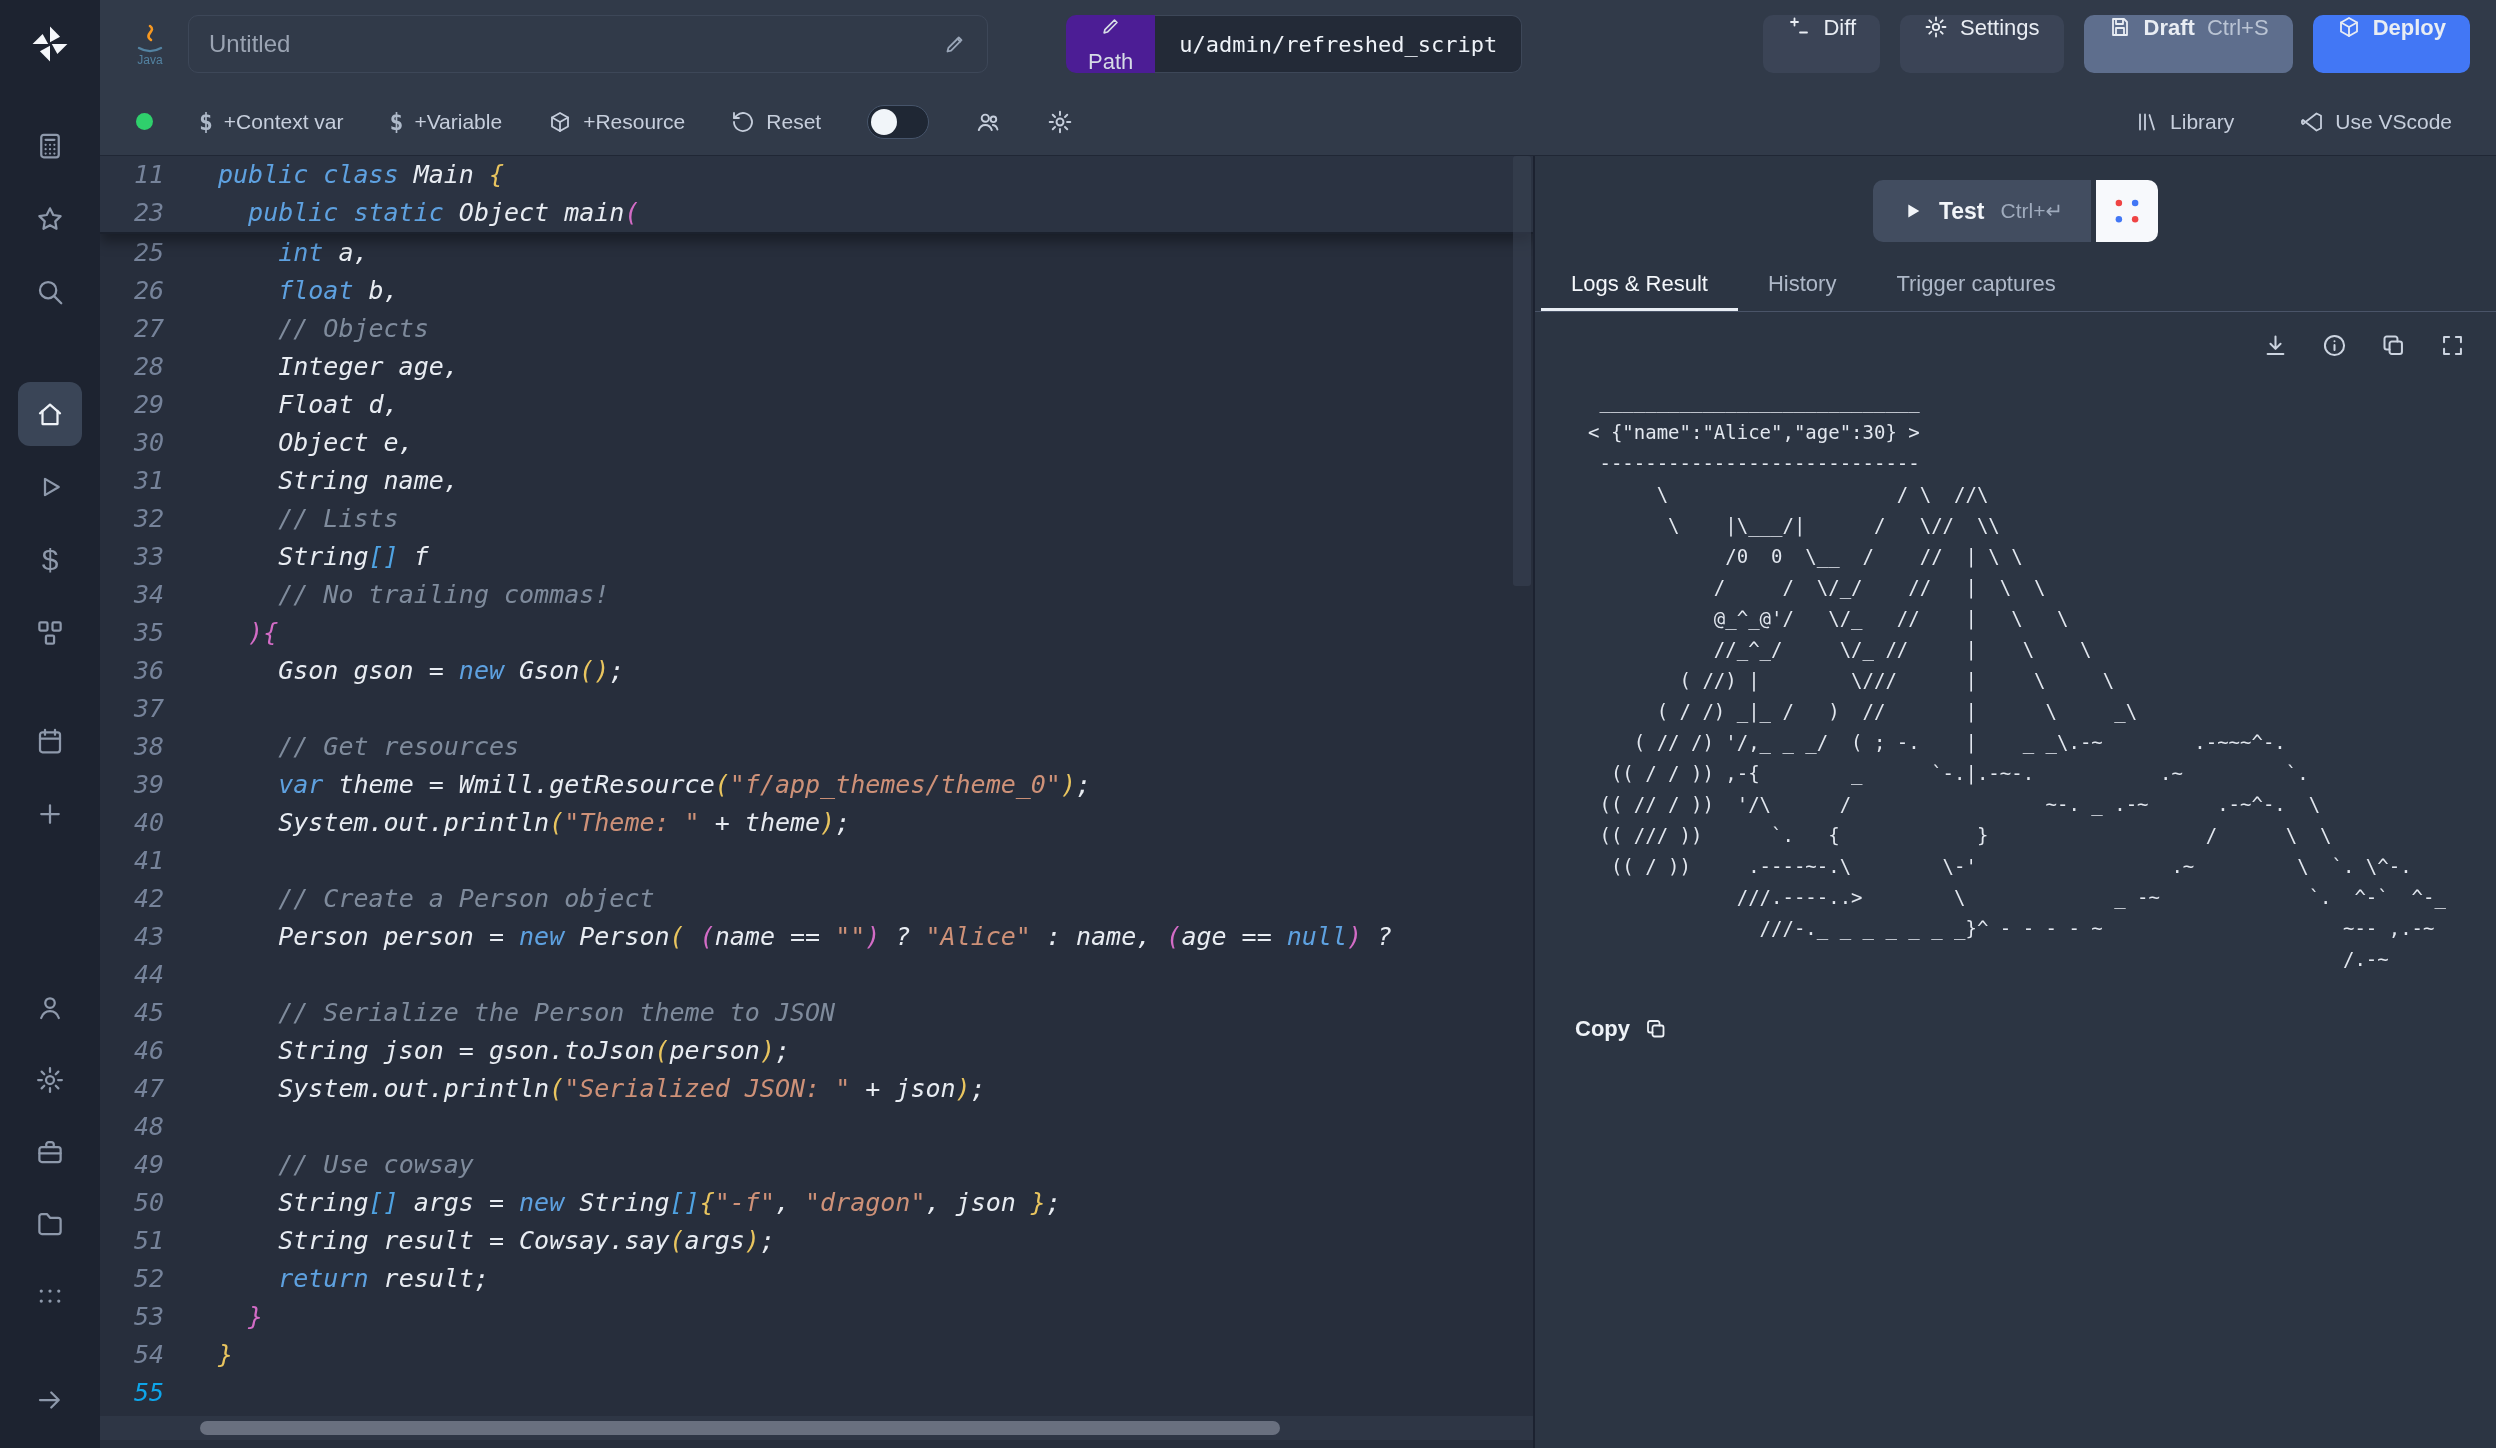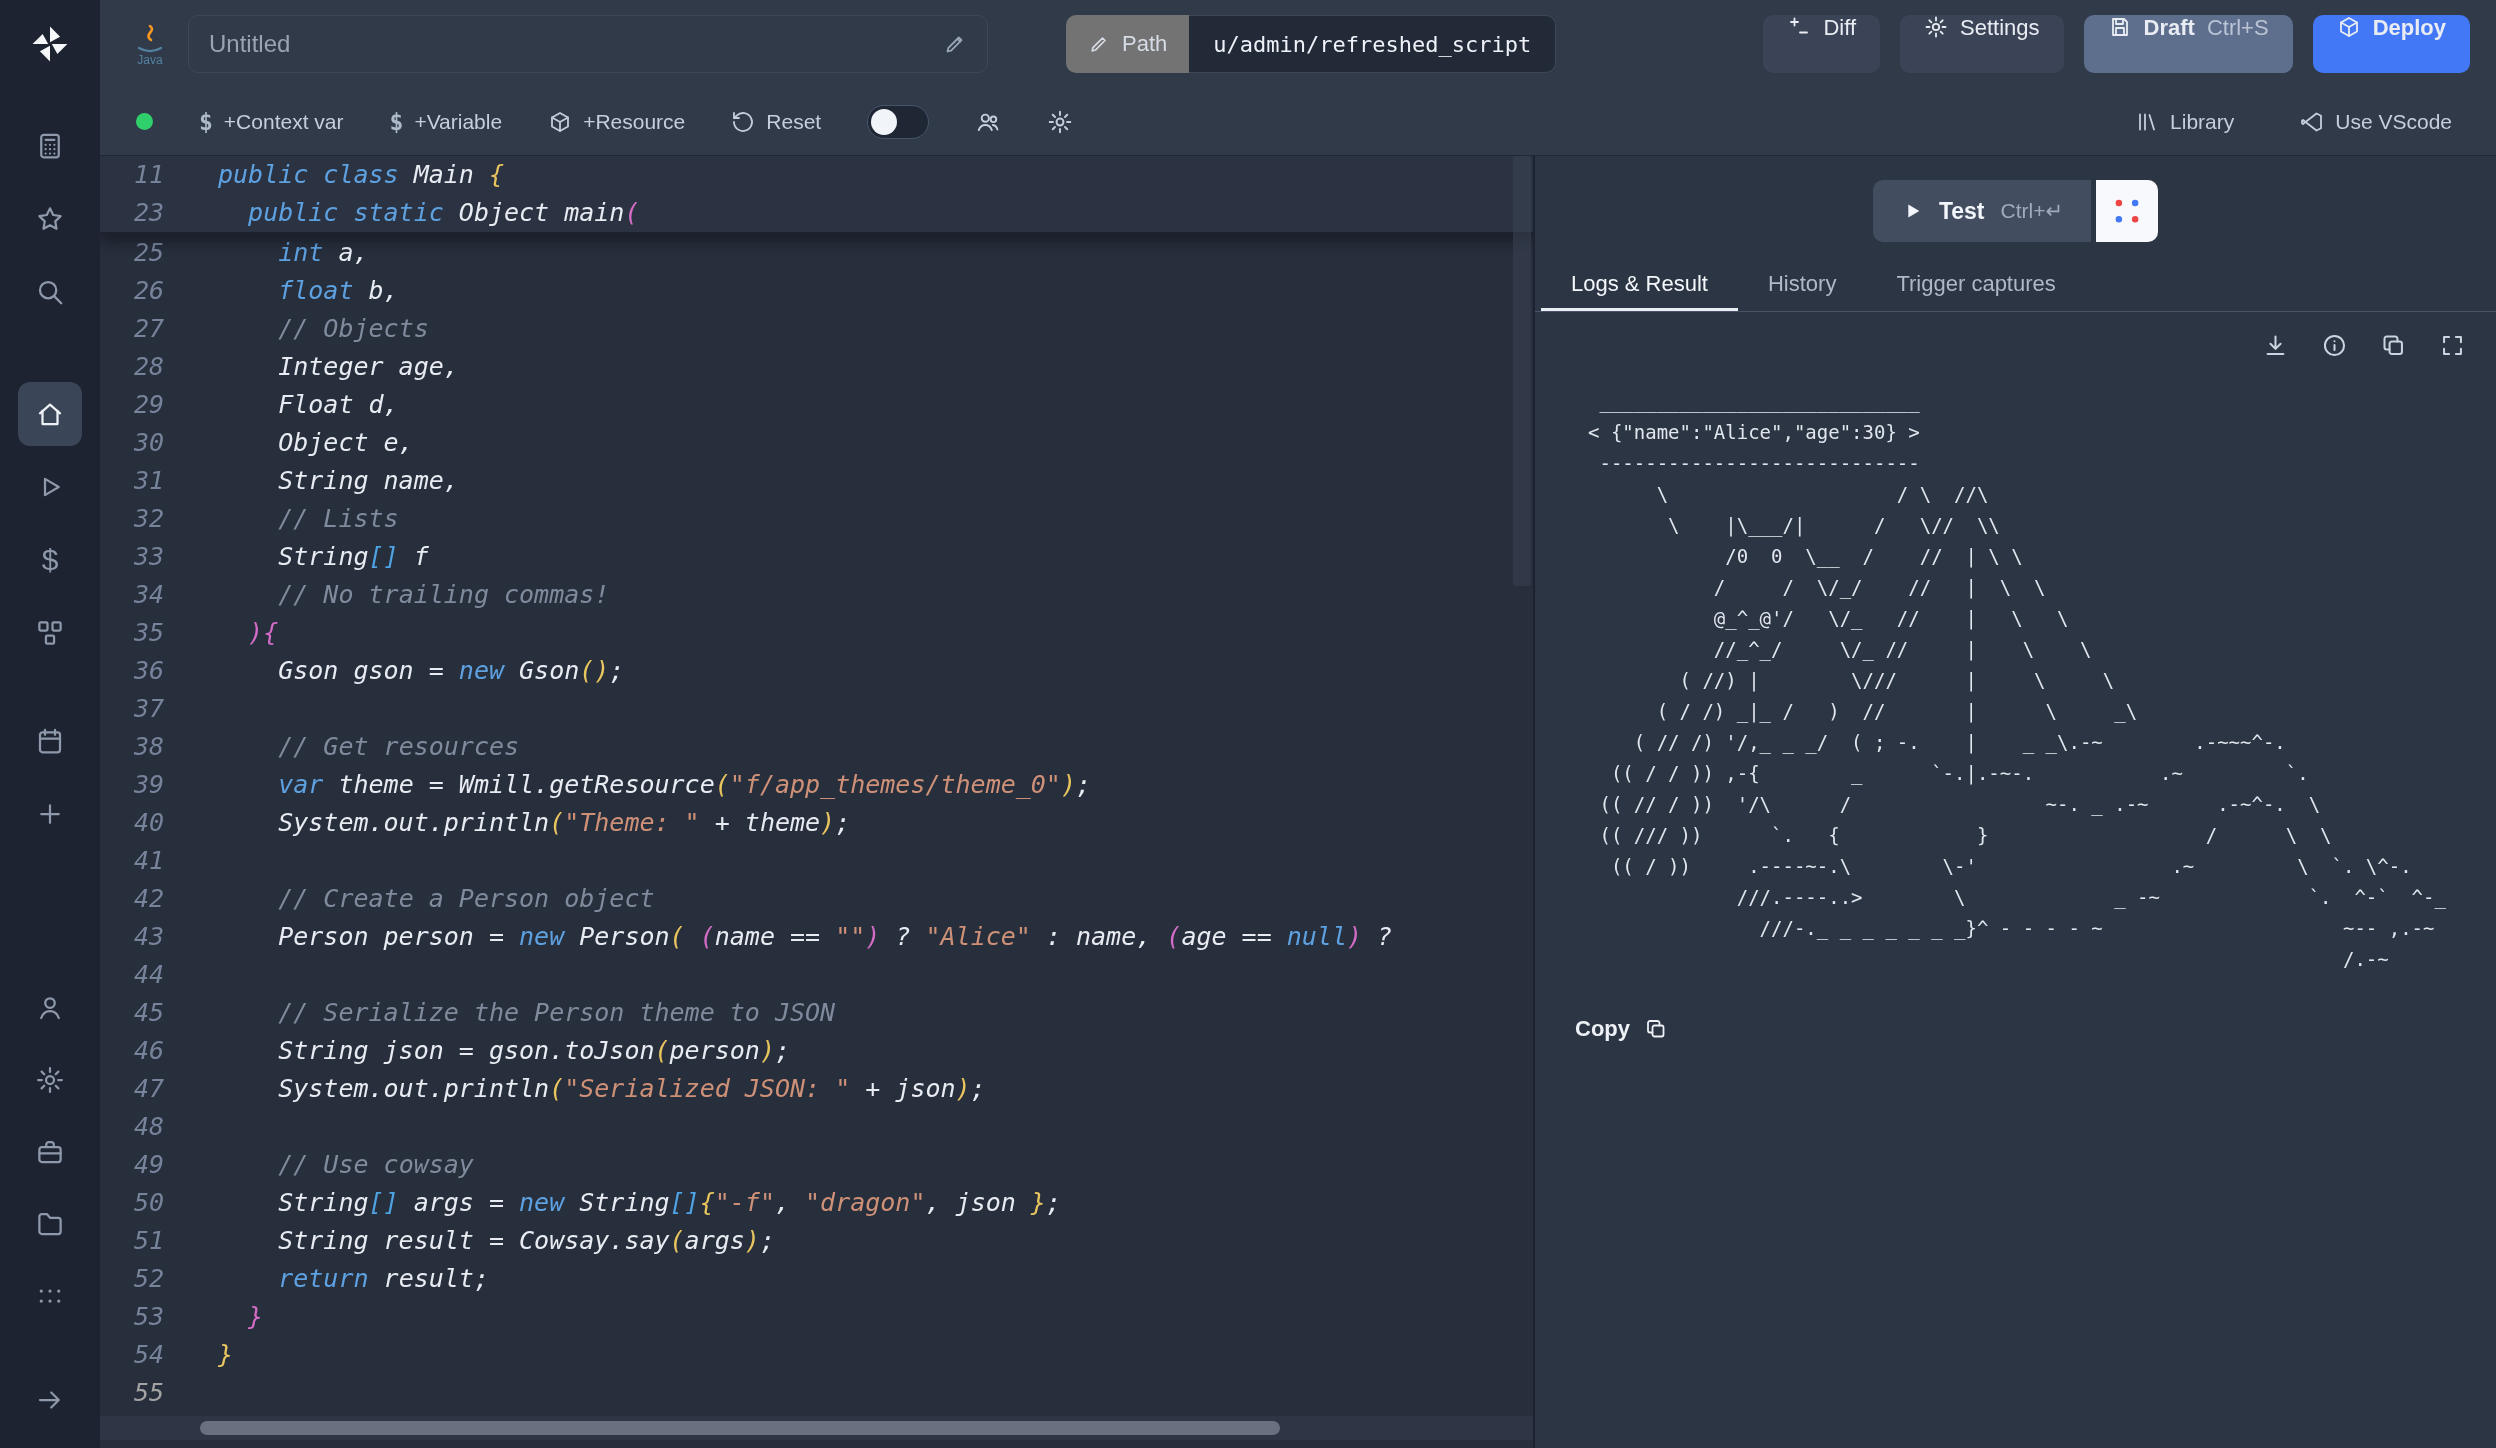--- a/index.html
+++ b/index.html
@@ -27,22 +27,22 @@
   
   .topbar { position:absolute; left:100px; right:0; top:0; height:88px; background:#313a49;
             display:flex; align-items:center; padding:0 26px; }
   .lang-badge { width:48px; display:flex; justify-content:center; margin-right:14px; }
   .name-wrap { flex:0 0 800px; height:58px; border:1px solid #3d4758; border-radius:10px;
                display:flex; align-items:center; padding:0 20px; }
   .name-wrap input { flex:1; background:transparent; border:none; outline:none; color:#9aa3b2;
                      font-family:inherit; font-size:24px; }
   .pencil { color:#9aa6b8; }
   .path-group { display:flex; height:58px; margin-left:78px; }
-  .path-label { display:flex; align-items:center; gap:12px; background:#737373; border:none; cursor:pointer;
-                border-radius:10px 0 0 10px; padding:0 22px; color:#d6dce6; font-size:22px; font-family:inherit; }
+  .path-label { display:flex; align-items:center; gap:12px; background:#4c1d95; border:none; cursor:pointer;
+                border-radius:10px 0 0 10px; padding:0 22px; color:#d6dce6; font-size:22px; font-family:inherit;flex-direction:column; }
   .path-value { display:flex; align-items:center; background:#232a37; border:1px solid #3d4758; border-left:none;
                 border-radius:0 10px 10px 0; padding:0 24px; font-family:"DejaVu Sans Mono",monospace;
                 font-size:22px; color:#eef2f8; min-width:360px; cursor:text; }
   .top-actions { margin-left:auto; display:flex; align-items:center; gap:20px; }
   .btn { height:58px; border:none; border-radius:10px; display:flex; align-items:flex-start; gap:12px;
          padding:0 24px; font-size:22px; color:#e9edf3; background:#3b4456; font-family:Liberation Sans, sans-serif; cursor:pointer; }
   .btn .kbd { color:#bac4d4; font-weight:400; }
   .btn-draft { background:#5e6e8d; font-weight:600; }
   .btn-deploy { background:#4277f5; font-weight:600; }
 
@@ -58,21 +58,21 @@
   .knob { position:absolute; left:3px; top:3px; width:26px; height:26px; border-radius:50%; background:#f1f5f9; }
   .tb-right { margin-left:auto; display:flex; align-items:center; gap:66px; padding-right:8px; }
 
   
   .editor { position:absolute; left:100px; top:156px; bottom:8px; width:1433px; background:#272e3c; overflow:hidden;font-style:italic; }
   .sticky { position:relative; z-index:2; background:#2b3342; border-bottom:2px solid #1b212d;
             box-shadow:0 8px 12px rgba(0,0,0,.35); }
   .code-line { display:flex; height:38px; line-height:38px;
                font-family:"DejaVu Sans Mono",monospace; font-size:25px; white-space:pre; }
   .ln { flex:none; width:64px; text-align:right; color:#76839a; }
-  .ln.dim { color:#a3a3a3; }
+  .ln.dim { color:#0ea5e9; }
   .ct { padding-left:54px; white-space:pre; }
   .tk-t { color:#e8ecf2; } .tk-k { color:#5ea1e0; } .tk-c { color:#7f8b9c; }
   .tk-s { color:#ce9178; } .tk-p1 { color:#e9c55f; } .tk-p2 { color:#d36cc6; } .tk-p3 { color:#4fa3e3; }
   .vscroll { position:absolute; top:0; right:2px; width:18px; height:430px; background:#3a4354;
              opacity:.55; border-radius:3px; z-index:3; }
   .hscroll { position:absolute; left:0; right:0; bottom:0; height:24px; background:#2e3645; z-index:3; }
   .hthumb { margin:5px 0 0 100px; width:1080px; height:14px; border-radius:7px; background:#69707f; }
 
   
   .panel { position:absolute; left:1533px; right:0; top:156px; bottom:0; background:#2c3543;

